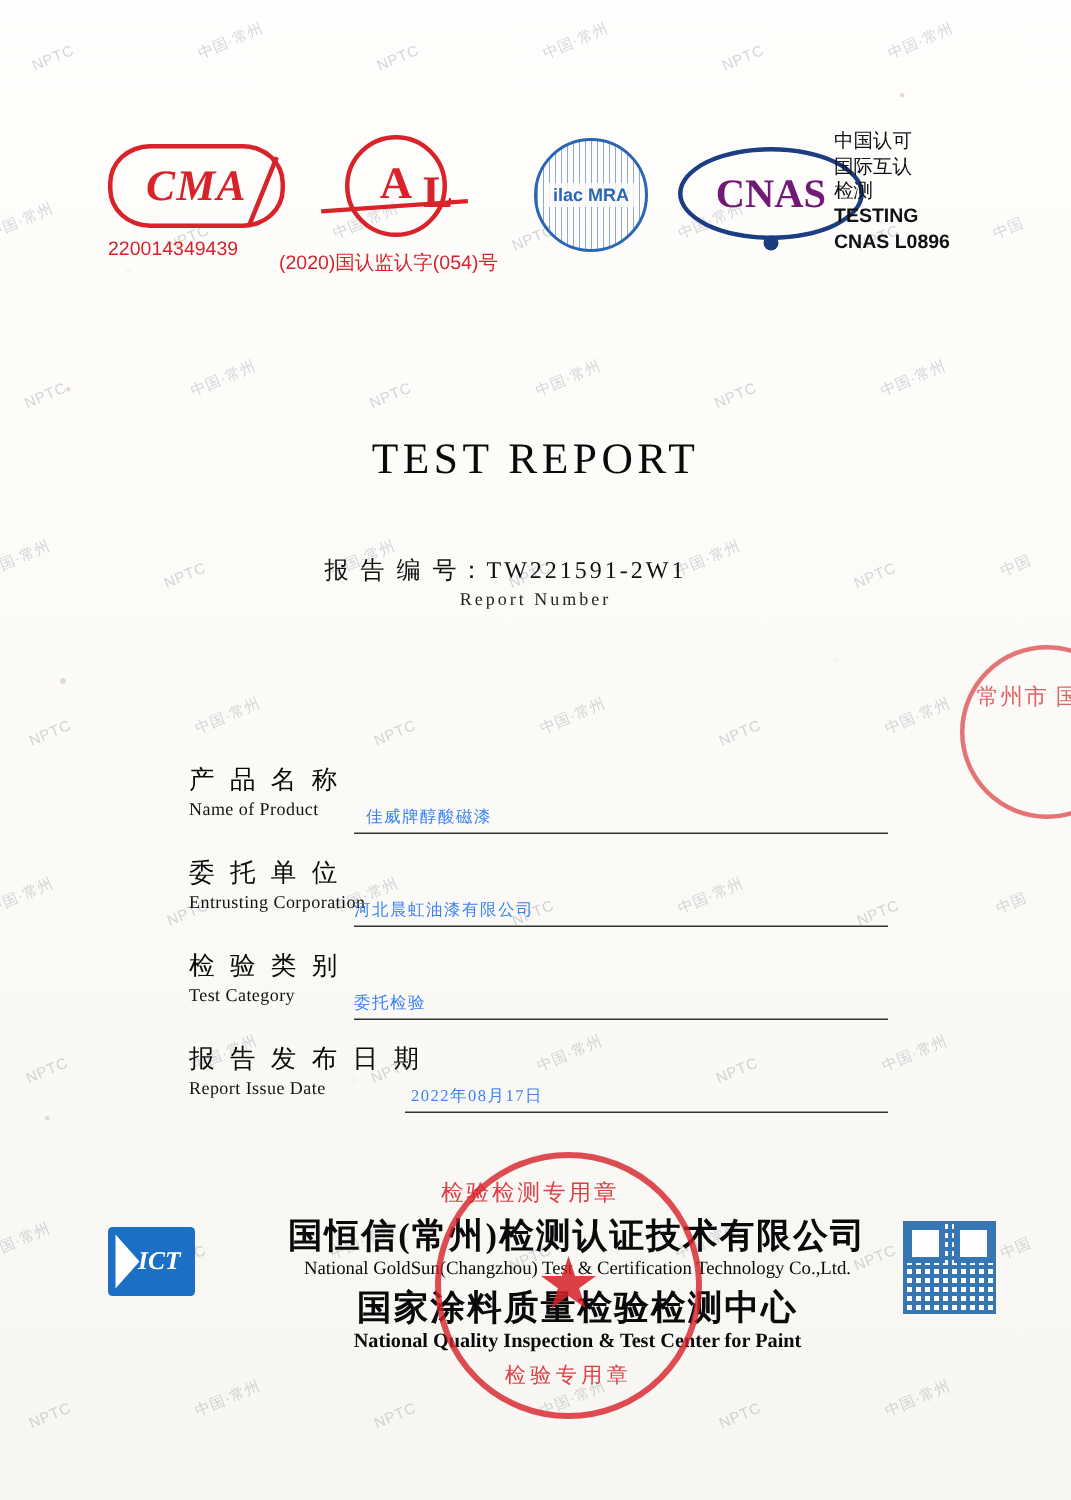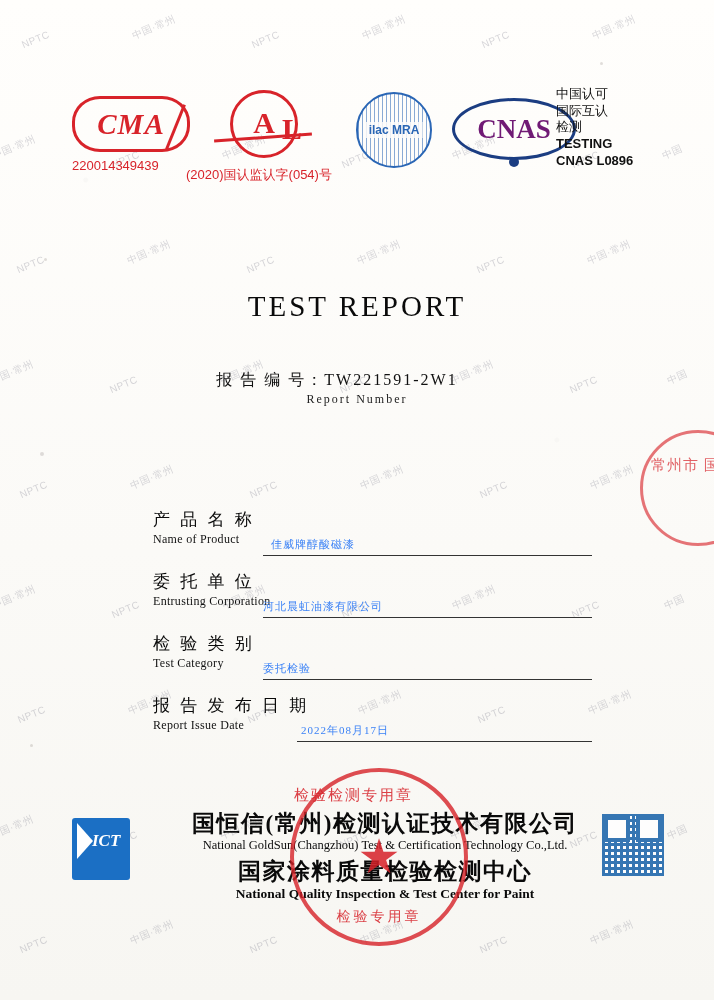--- a/index.html
+++ b/index.html
@@ -163,21 +163,21 @@
     position:absolute; top:370px; left:0; width:674px; text-align:center;
     font-size:16px; color:#111; letter-spacing:2px;
   }
   .rep-no-en {
     position:absolute; top:392px; left:0; width:714px; text-align:center;
     font-size:12px; color:#222; letter-spacing:2px;
   }
 
   
   .fields { position:absolute; top:508px; left:126px; width:466px; }
-  .field { position:relative; height:62px;margin-left:27px; }
+  .field { position:relative; height:62px; }
   .f-label-cn {
     position:absolute; left:0; top:0; font-size:17px; letter-spacing:3px; color:#0a0a0a;
     white-space:nowrap;
   }
   .f-label-en {
     position:absolute; left:0; top:24px; font-size:12px; color:#111; letter-spacing:0.3px;
     white-space:nowrap;
   }
   .f-value {
     position:absolute; bottom:18px; font-size:11px; color:#3b82f6; letter-spacing:1px;
@@ -191,21 +191,21 @@
   .f3 .f-value { left:110px; }
   .f4 .f-value { left:148px; }
   .f1 .f-rule, .f2 .f-rule, .f3 .f-rule, .f4 .f-rule { left:110px; }
   .f4 .f-rule { left:144px; }
 
   
   .footer {
     position:absolute; left:0; top:800px; width:714px; height:110px;
   }
   .ict-logo {
-    position:absolute; left:72px; top:18px; width:58px; height:62px;
+    position:absolute; left:72px; top:18px; width:58px; height:46px;
     background:#1b6fc4; border-radius:3px;
   }
   .ict-logo .tri {
     position:absolute; left:5px; top:5px; width:0; height:0;
     border-left:16px solid #ffffff; border-top:18px solid transparent; border-bottom:18px solid transparent;
   }
   .ict-logo .txt {
     position:absolute; left:20px; top:13px; color:#fff; font-size:17px; font-weight:700;
     font-family:"Liberation Serif", serif; font-style:italic;
   }

